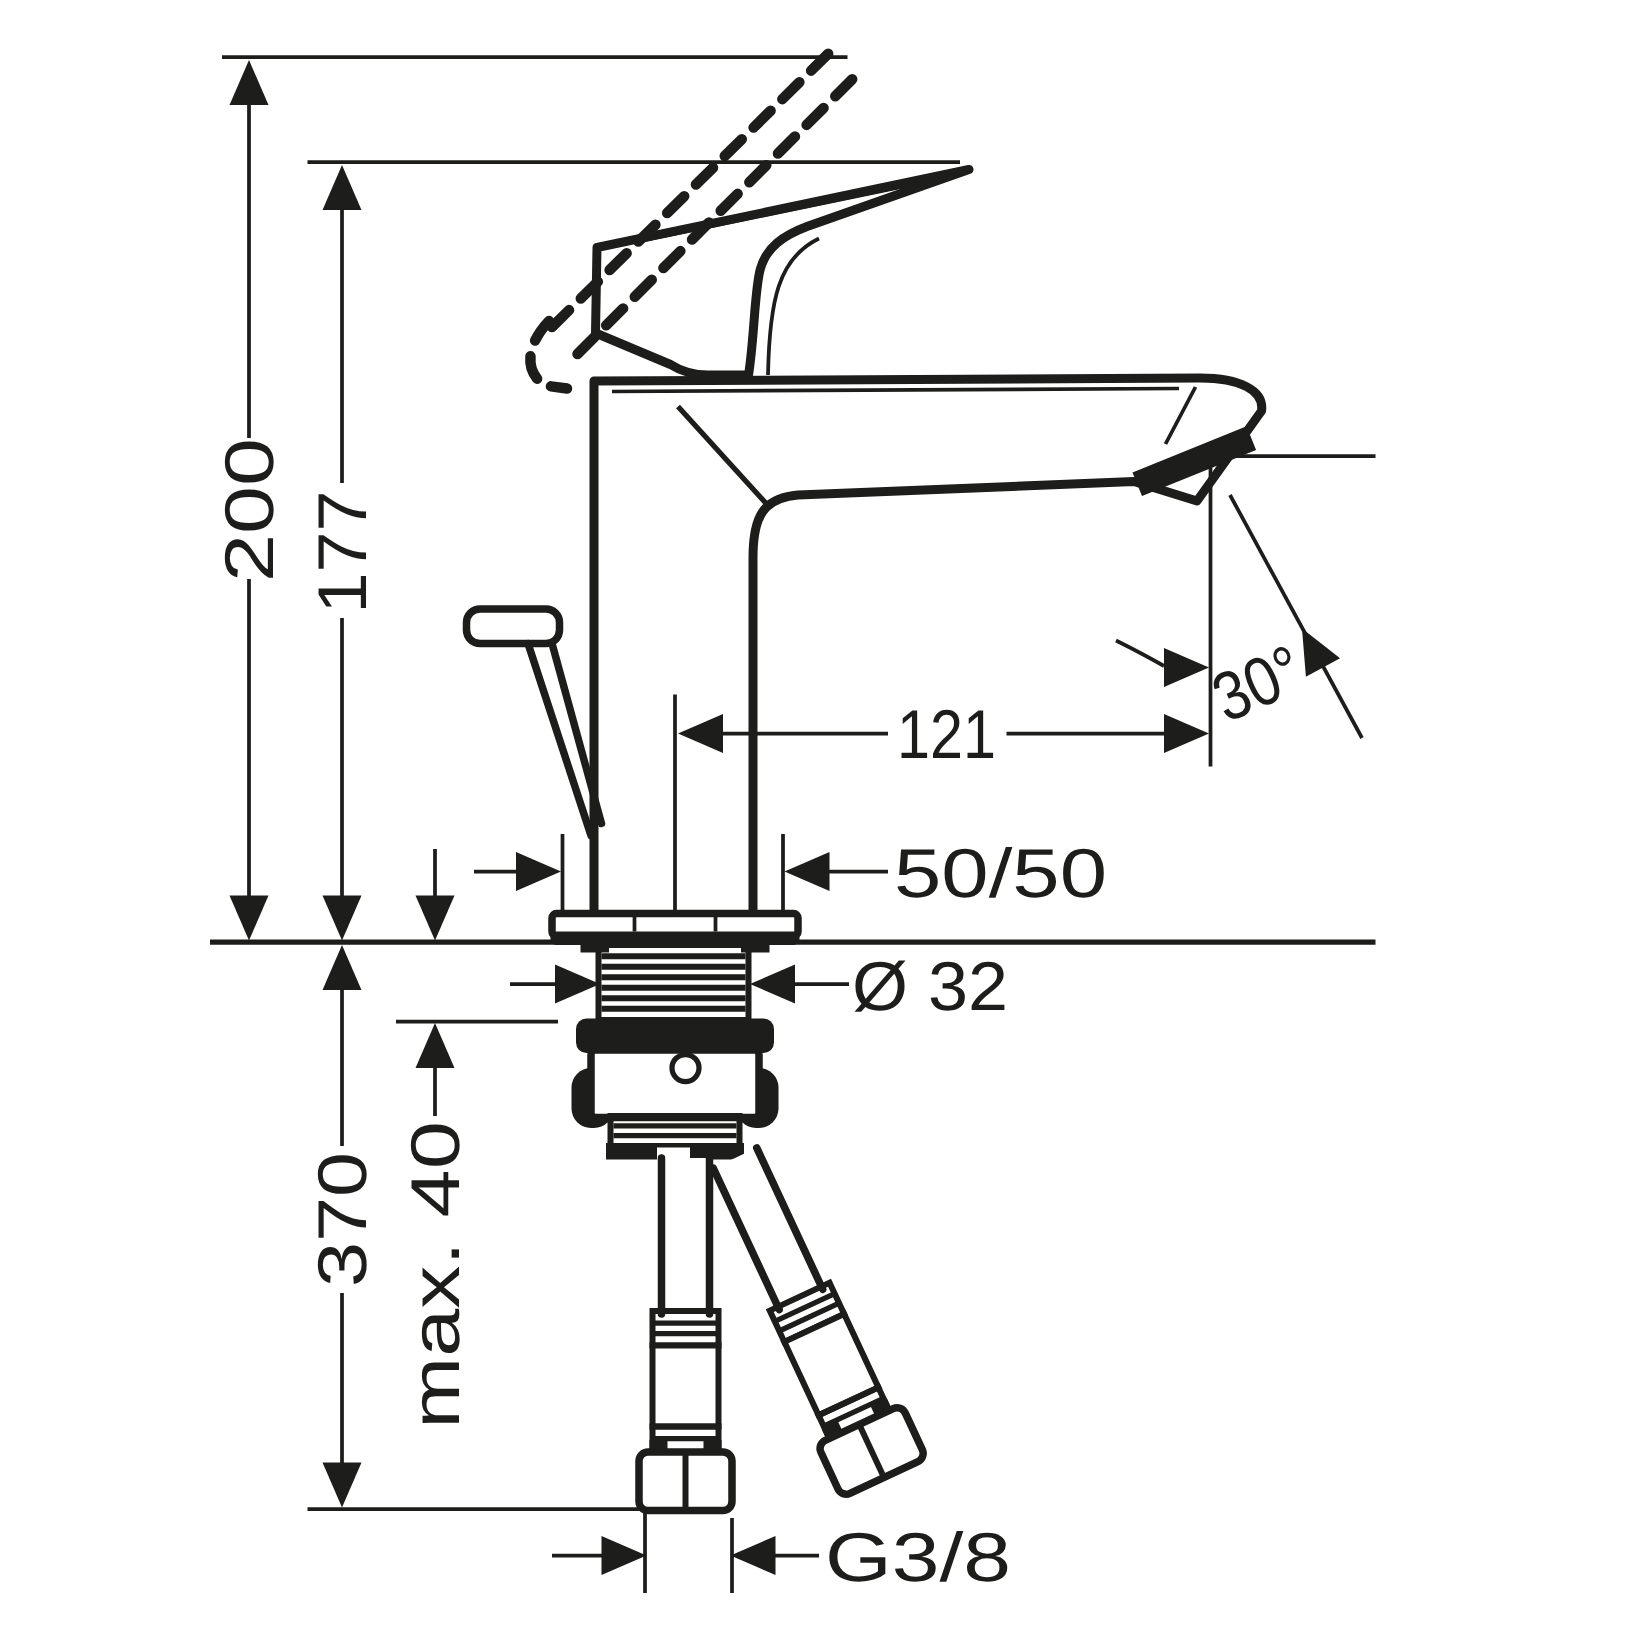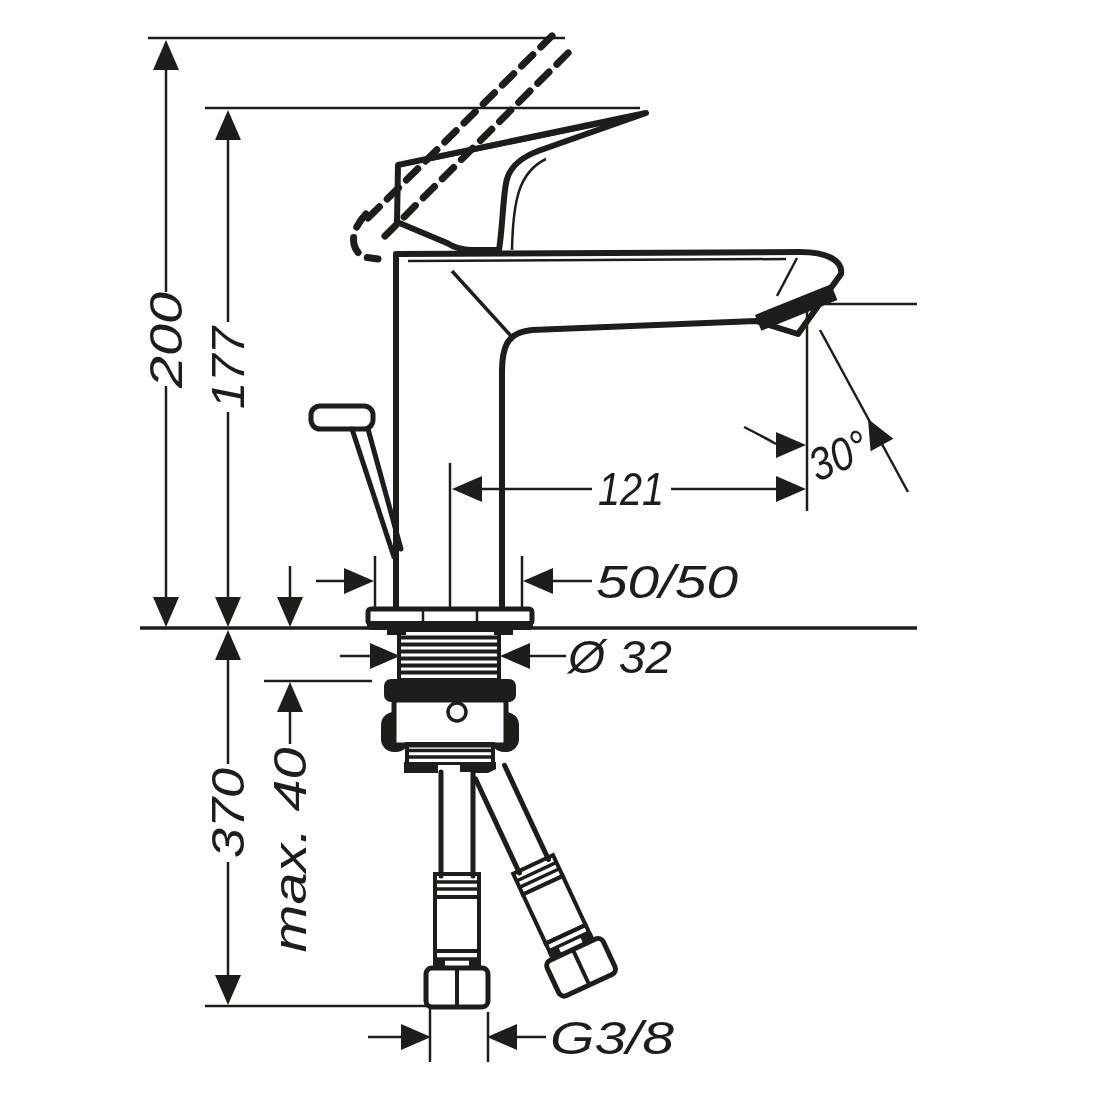--- a/index.html
+++ b/index.html
@@ -1,16 +1,16 @@
 <!DOCTYPE html>
 <html><head>
 <meta charset="utf-8">
 <style>
   html,body{margin:0;padding:0;background:#ffffff;}
-  .stage{position:relative;width:917px;height:1100px;background:#ffffff;overflow:hidden;font-style:italic;}
+  .stage{position:relative;width:917px;height:1100px;background:#ffffff;overflow:hidden;}
   svg{display:block;}
   
   .s2{stroke:#1d1d1b;stroke-width:2.5;fill:none;}
   .s3{stroke:#1d1d1b;stroke-width:3.5;fill:none;}
   .s4{stroke:#1d1d1b;stroke-width:4;fill:none;}
   .s5{stroke:#1d1d1b;stroke-width:5;fill:none;stroke-linecap:round;}
   .outline{stroke:#1d1d1b;stroke-width:6;fill:#ffffff;stroke-linejoin:round;stroke-linecap:round;}
   .outline5{stroke:#1d1d1b;stroke-width:5;fill:#ffffff;stroke-linejoin:round;}
   .blk{fill:#1d1d1b;stroke:none;}
   .dashed{stroke:#1d1d1b;stroke-width:7;fill:none;stroke-dasharray:16 11;stroke-linecap:round;}

